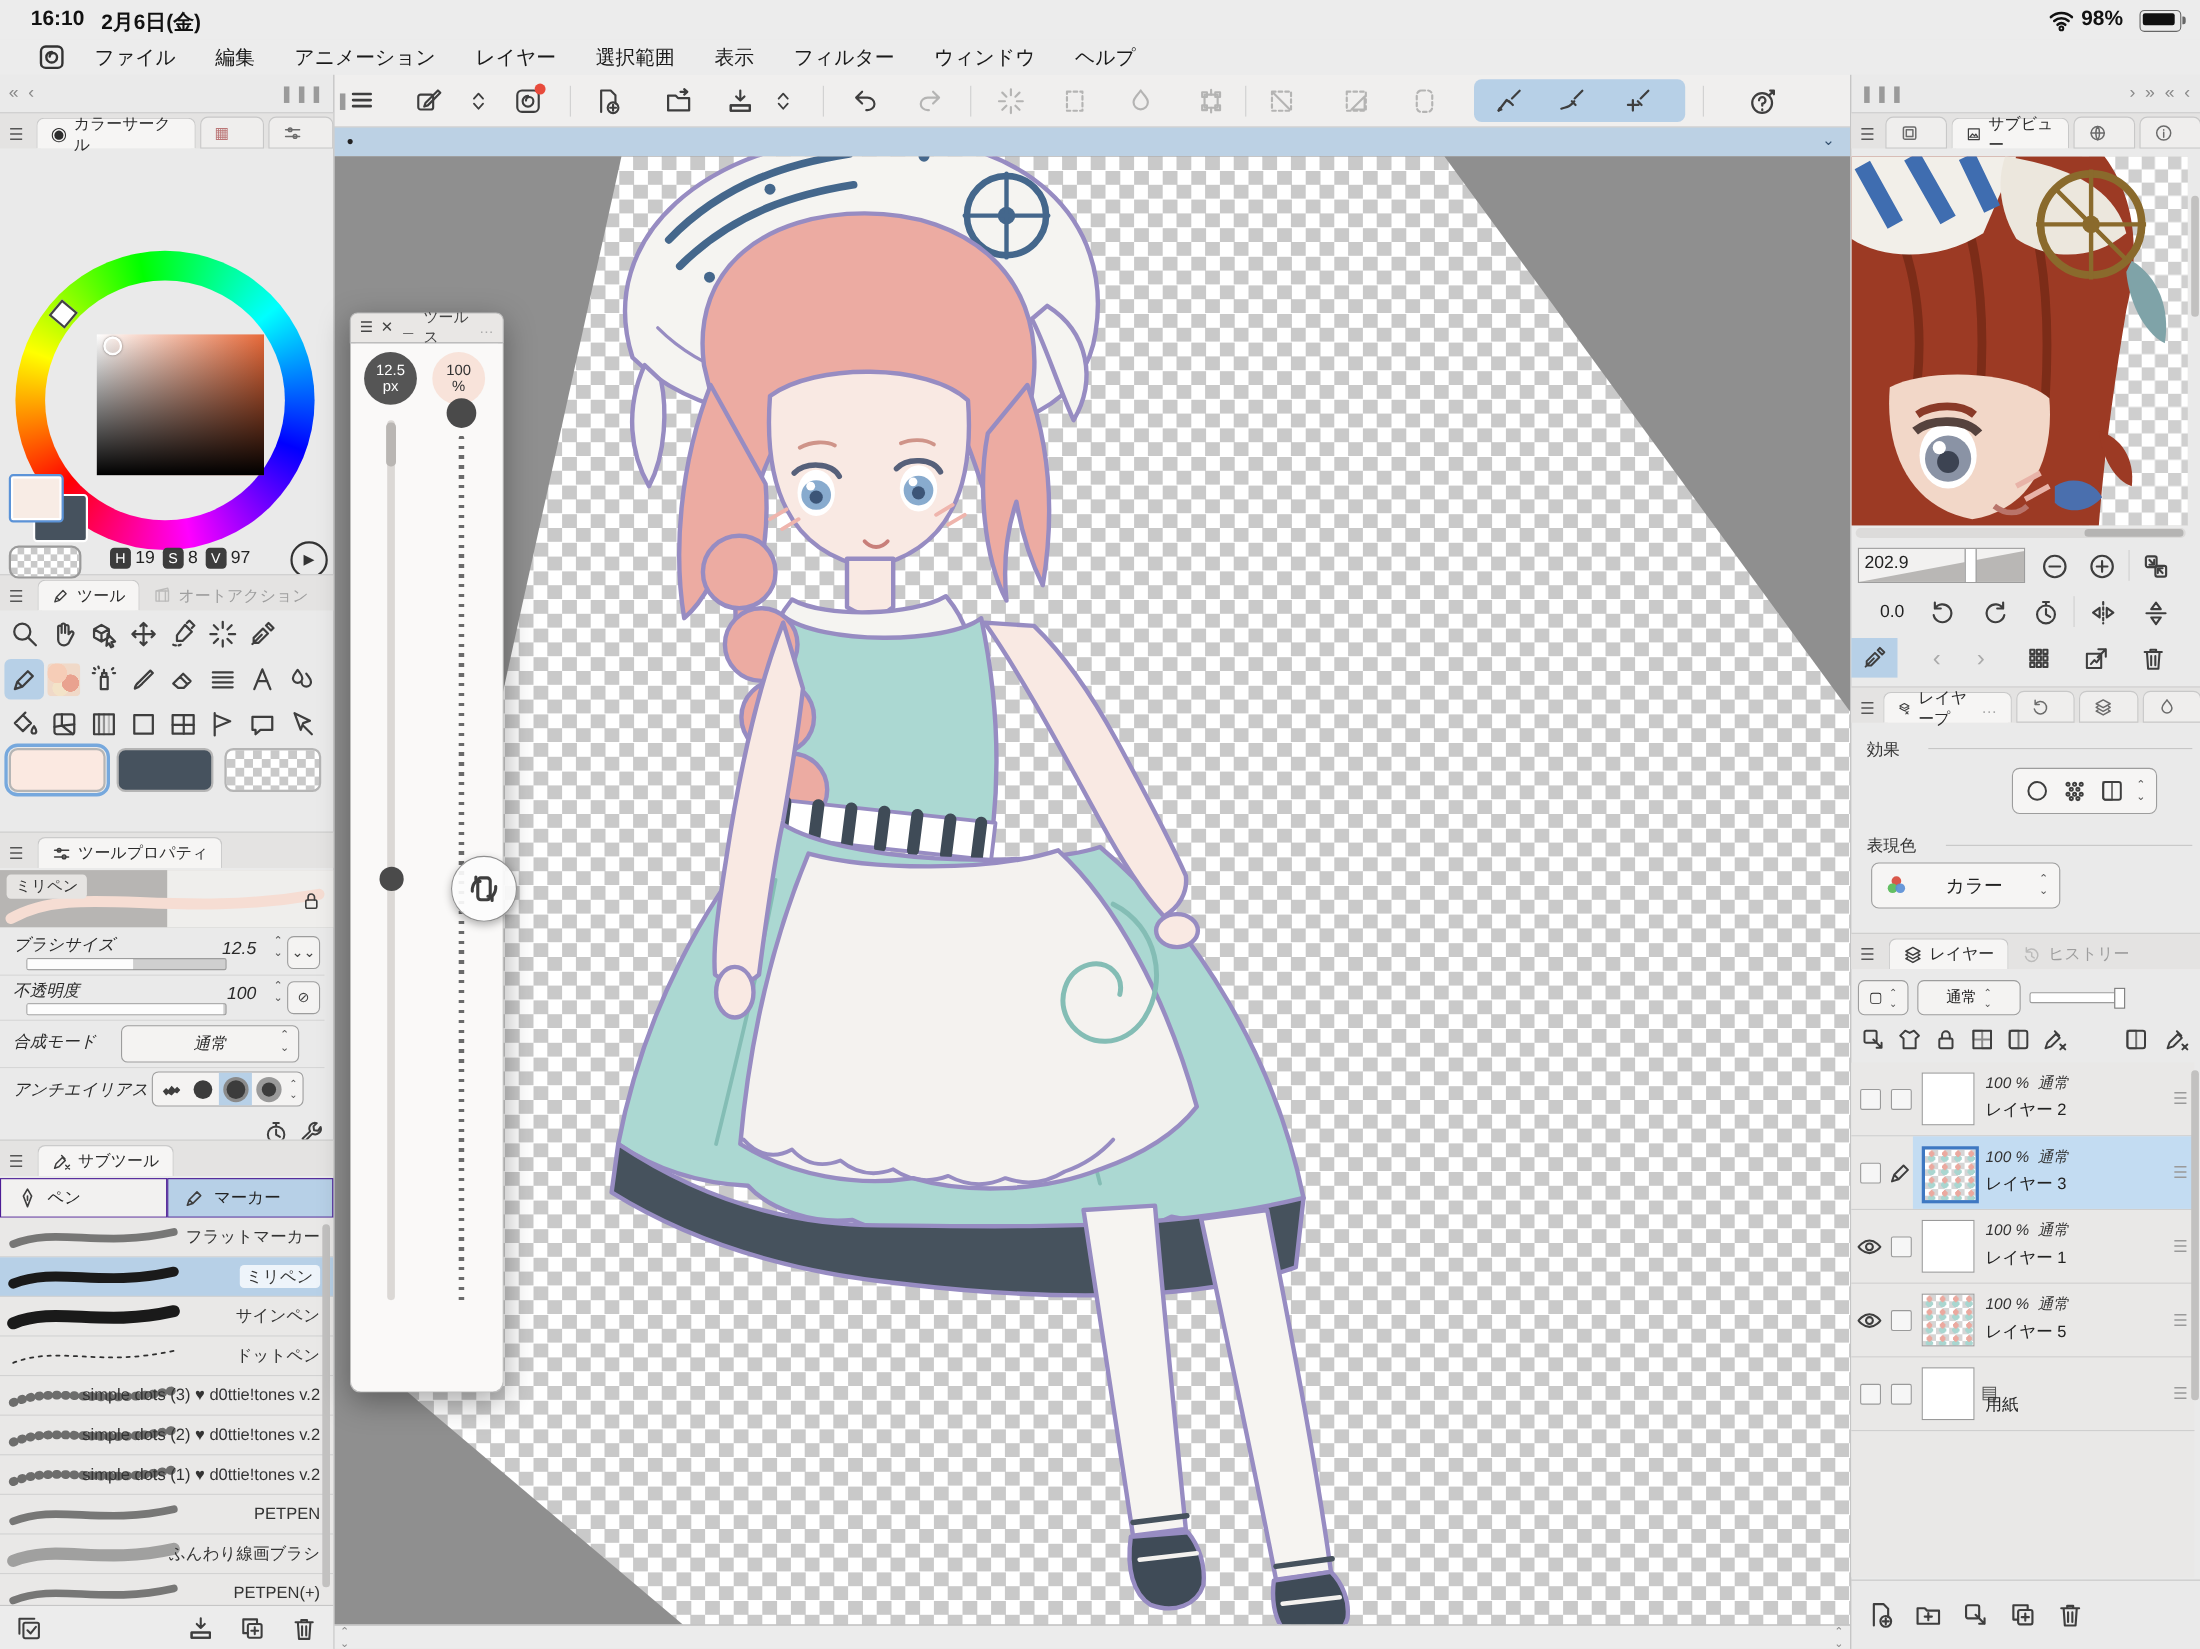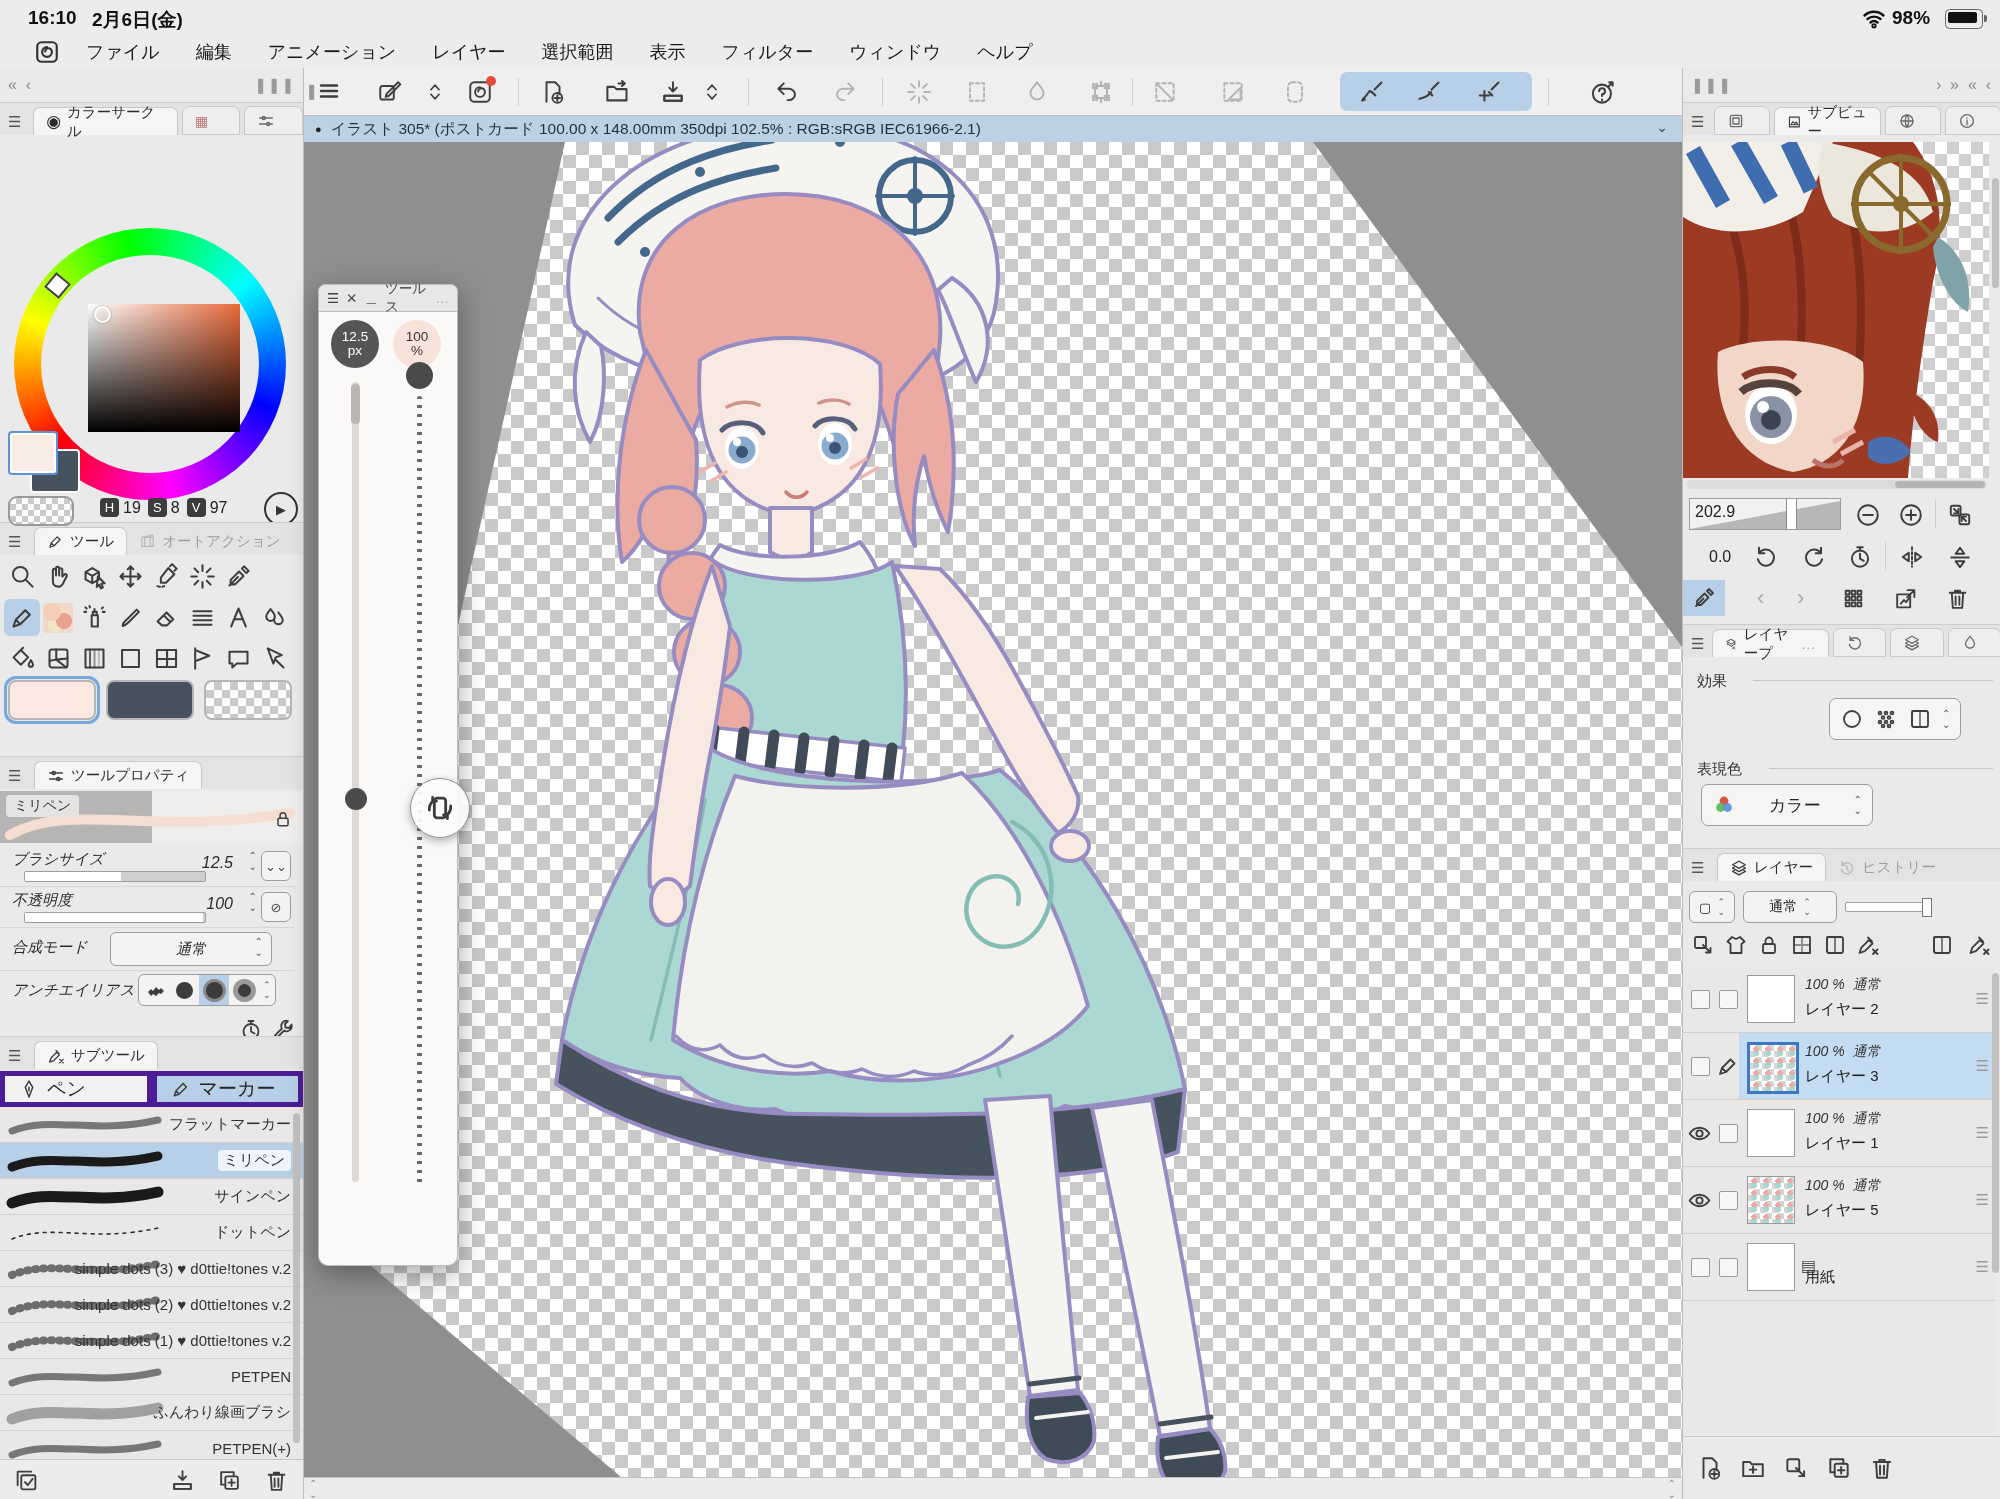--- a/index.html
+++ b/index.html
@@ -80,21 +80,21 @@
   .pval{position:absolute;right:62px;top:8px;font-size:16px;}
   .pspin{position:absolute;right:38px;top:4px;color:#555;font-size:10px;line-height:11px;text-align:center;}
   .pbtn{position:absolute;right:4px;top:5px;width:28px;height:28px;border:1px solid #9d9d9d;border-radius:6px;background:#f4f3f2;display:flex;align-items:center;justify-content:center;font-size:13px;color:#444;}
   .pselect{position:absolute;left:110px;top:4px;width:160px;height:32px;border:1px solid #9d9d9d;border-radius:6px;background:#f4f3f2;display:flex;align-items:center;justify-content:center;font-size:15px;}
   .aagroup{position:absolute;left:138px;top:3px;display:flex;border:1px solid #9d9d9d;border-radius:6px;background:#f4f3f2;overflow:hidden;}
   .aab{width:30px;height:30px;display:flex;align-items:center;justify-content:center;}
   .aab.on{background:#b7d0e7;}
   .dotb{border-radius:50%;background:#3c3c3c;}
   
   .sttabs{position:absolute;left:0;top:1003px;width:303px;height:36px;display:flex;}
-  .sttab{flex:1;display:flex;align-items:center;gap:8px;padding-left:14px;border:5px solid #4c1d95;font-size:19px;background:#f2f1f0;}
+  .sttab{flex:1;display:flex;align-items:center;gap:8px;padding-left:14px;border:1px solid #4c1d95;font-size:15px;background:#f2f1f0;}
   .sttab.on{background:#b7d0e7;}
   .blist{position:absolute;left:0;top:1039px;width:303px;height:352px;background:#e9e8e7;overflow:hidden;}
   .brow{height:35px;border-bottom:1px solid #d2d2d2;position:relative;display:flex;align-items:center;}
   .brow.sel{background:#b7d0e7;}
   .bname{position:absolute;right:12px;font-size:15px;color:#333;white-space:nowrap;}
   .brow.sel .bname{background:#eef4fa;border-radius:4px;padding:1px 6px;}
   .bstroke{position:absolute;left:6px;top:4px;}
   .lbbar{position:absolute;left:0;top:1391px;width:303px;height:40px;border-top:1px solid #c6c6c6;background:#ececec;display:flex;align-items:center;}
   .vscroll{position:absolute;width:7px;border-radius:4px;background:#c2c1c0;}
   
@@ -574,21 +574,20 @@
     <div class="tsep sep" style="left:1288px"></div>
     <div class="tbtn" style="left:1325px">
         <svg class="s" width="27" height="27">
           <use href="#y-help"></use>
         </svg>
       </div>
   </div>
 
   <div id="titlebar" class="abs">
     <span style="margin:0 9px 0 12px;font-size:11px;color:#222">●</span>
-    <span>イラスト 305* (ポストカード 100.00 x 148.00mm 350dpi 102.5% : RGB:sRGB IEC61966-2.1)</span>
     <span class="abs" style="right:14px;top:3px;color:#33506e;font-size:14px">⌄</span>
   </div>
 
   <div id="canvas" class="abs">
     <div class="chkpoly chk"></div>
     <svg class="abs" style="left:0;top:0" width="1379" height="1335" viewBox="303 142 1379 1335">
       <g stroke="#978cc2" stroke-width="4" stroke-linejoin="round" stroke-linecap="round">
 
         <path d="M575 325 C540 215 645 128 785 124 C935 119 1012 202 996 302 C987 368 918 396 848 392 C758 387 642 392 575 325 Z" fill="#f5f4f1"></path>
         <path d="M598 298 C640 340 700 356 762 352" fill="none" stroke-width="3"></path>

